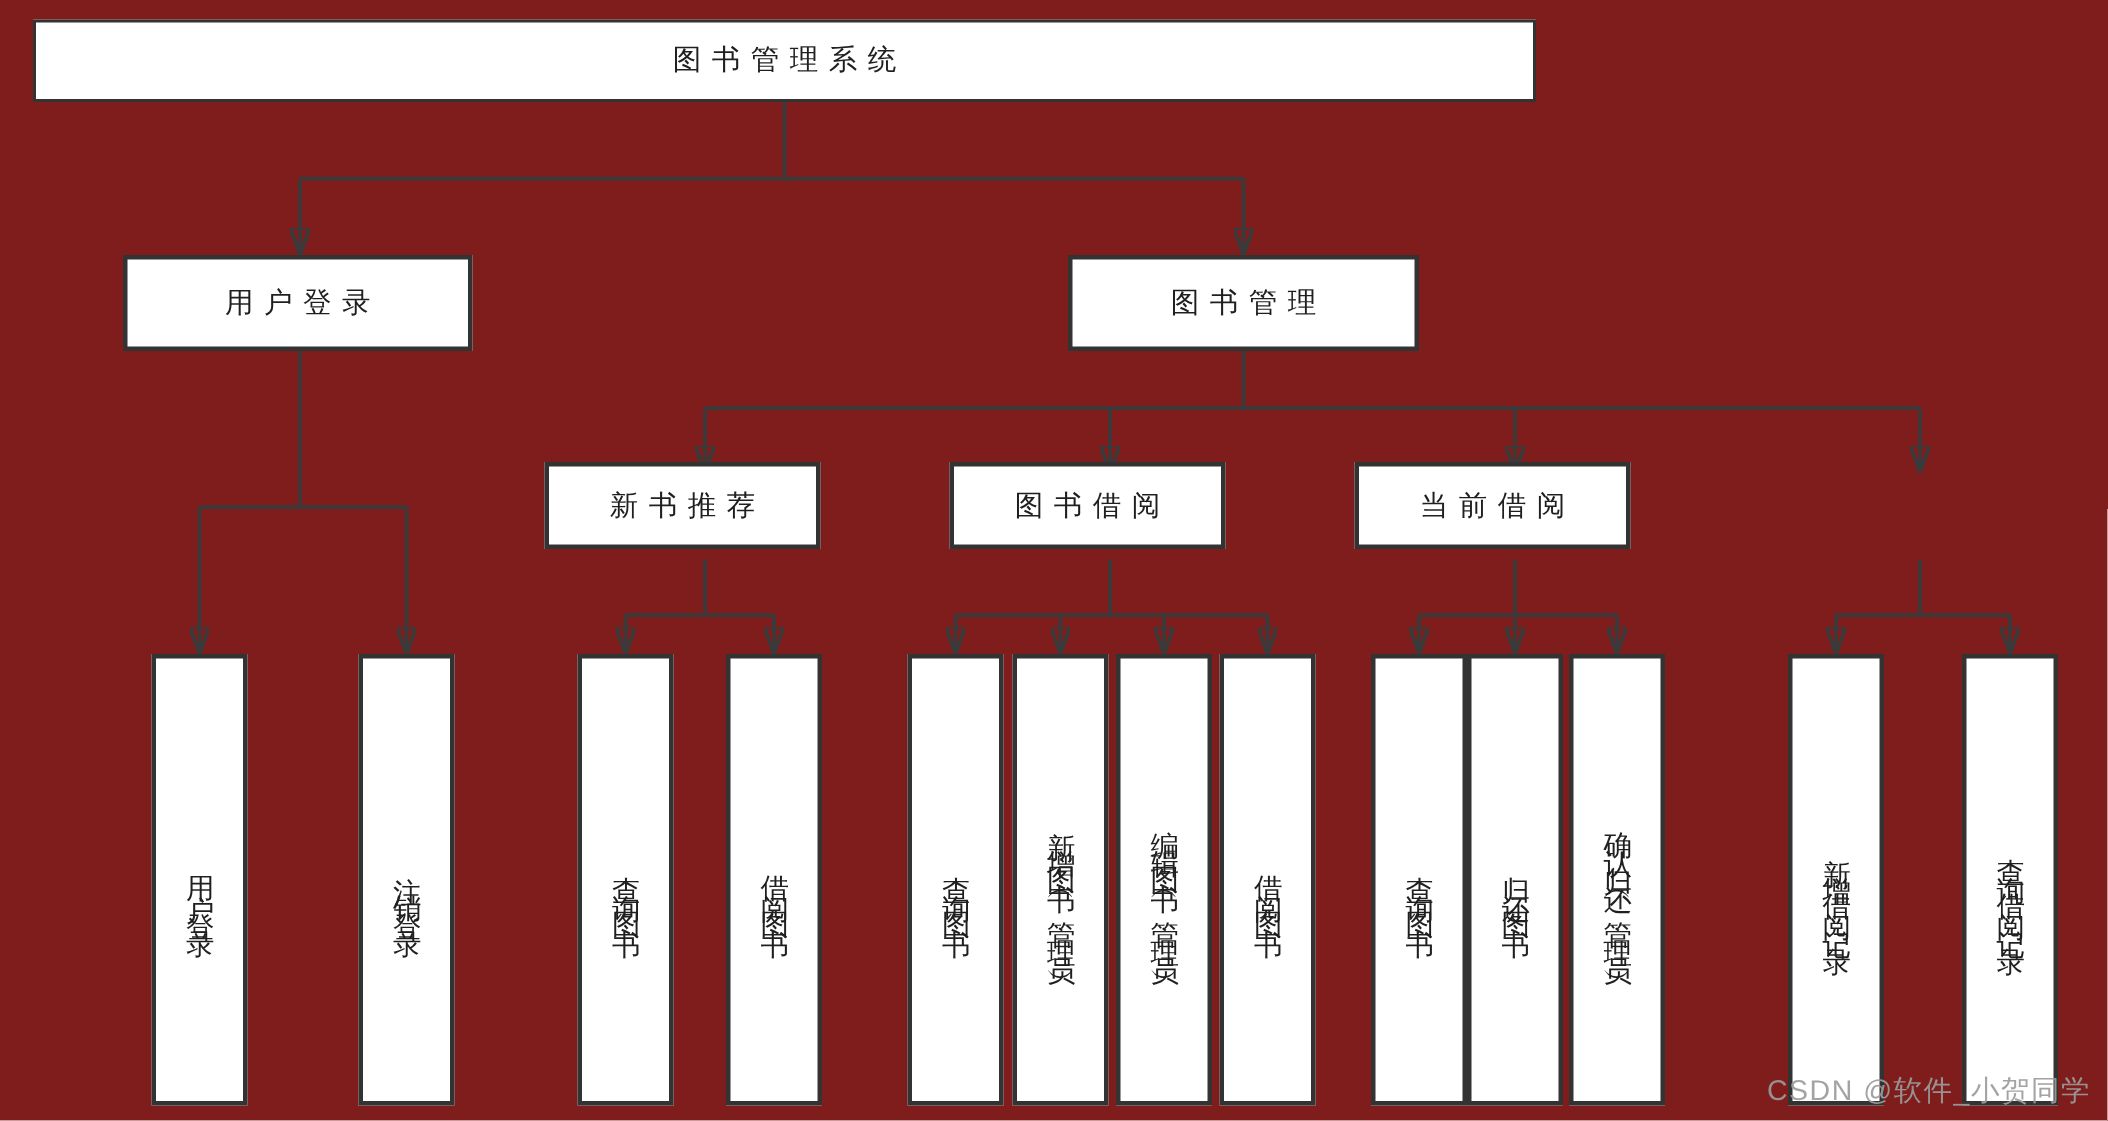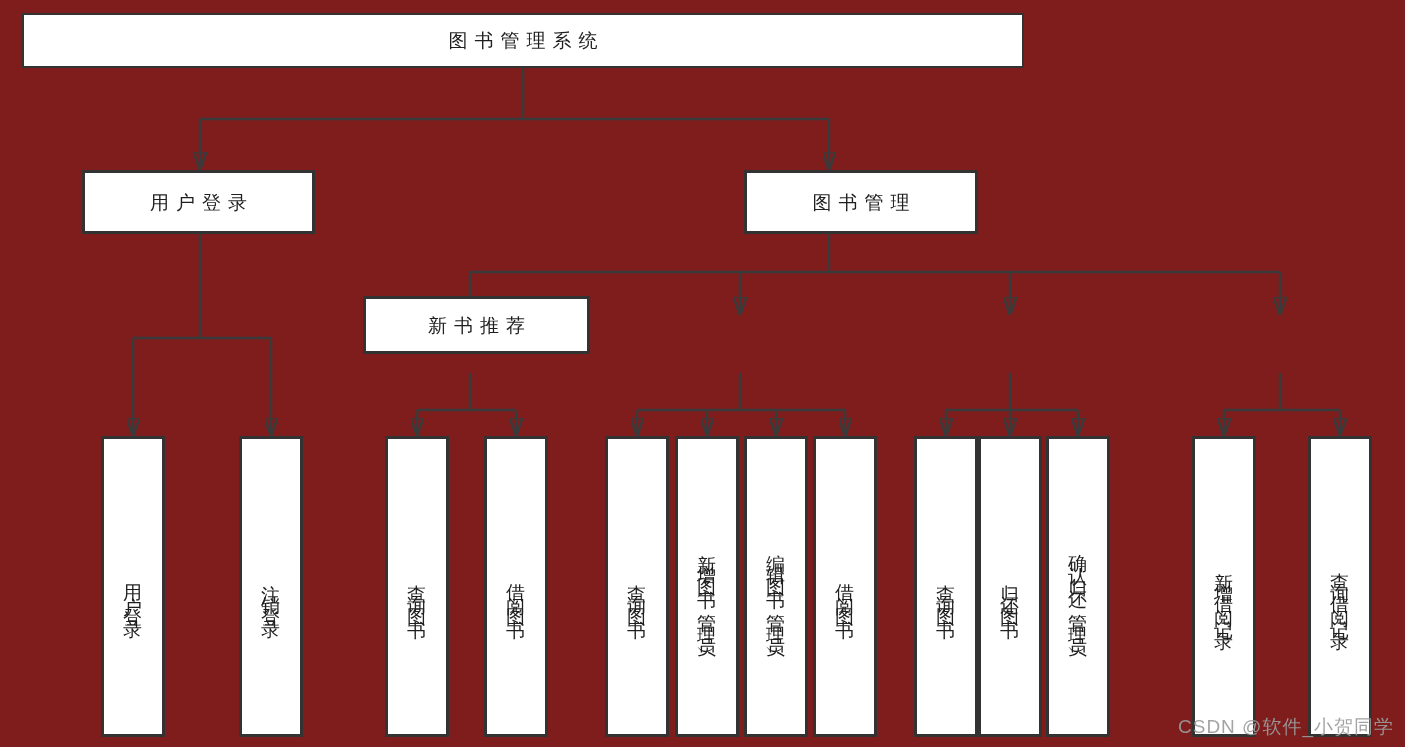--- a/index.html
+++ b/index.html
@@ -12,22 +12,22 @@
   .connectors path { fill:none; stroke:#3a3a3a; stroke-width:2.5; }
   .node {
     position:absolute; background:#fff; border:3px solid #333;
     display:flex; align-items:center; justify-content:center;
     font-size:19px; line-height:1; white-space:nowrap;
   }
   .node .hlabel { letter-spacing:7px; margin-right:-7px; }
   .root  { left:22px;  top:13px;  width:1002px; height:55px; border-width:2px; }
   .l2    { top:170px;  height:64px; }
   .l2a   { left:82px;  width:233px; }
-  .l2b   { left:744px; width:234px; }
-  .l3    { top:296px;  height:58px; width:227px; }
+  .l2b   { left:712px; width:234px; }
+  .l3    { top:308px;  height:58px; width:184px; }
   .leaf  { top:436px;  height:301px; width:64px; }
   .leaf .vtext {
     writing-mode:vertical-rl; text-orientation:mixed;
     letter-spacing:12px; margin-bottom:-12px; font-size:19px;
   }
   .watermark {
     position:absolute; left:1178px; top:714px; font-size:19px;
     color:rgba(155,155,155,0.92); letter-spacing:1px; white-space:nowrap;
   }
 </style>
@@ -84,20 +84,26 @@
   <div class="node l2 l2a">
     <span class="hlabel">用户登录</span>
   </div>
   <div class="node l2 l2b">
     <span class="hlabel">图书管理</span>
   </div>
 
   <div class="node l3" style="left:363px">
     <span class="hlabel">新书推荐</span>
   </div>
+  <div class="node l3" style="left:633px">
+    <span class="hlabel">图书借阅</span>
+  </div>
+  <div class="node l3" style="left:903px">
+    <span class="hlabel">当前借阅</span>
+  </div>
 
   <div class="node leaf" style="left:101px">
     <span class="vtext">用户登录</span>
   </div>
   <div class="node leaf" style="left:239px">
     <span class="vtext">注销登录</span>
   </div>
 
   <div class="node leaf" style="left:385px">
     <span class="vtext">查询图书</span>

